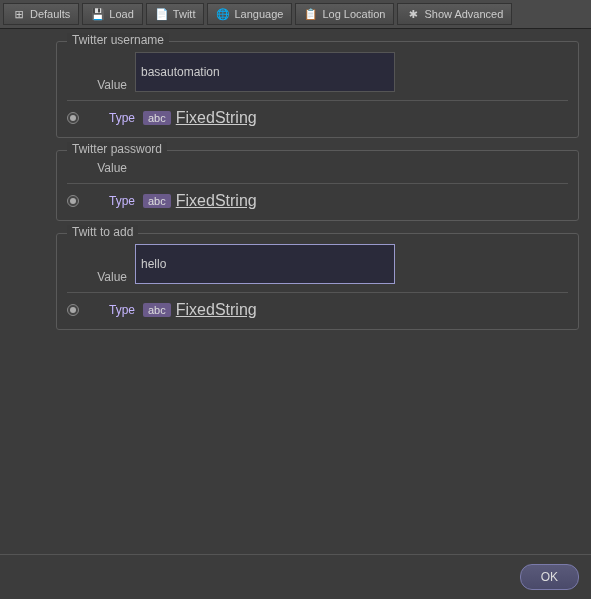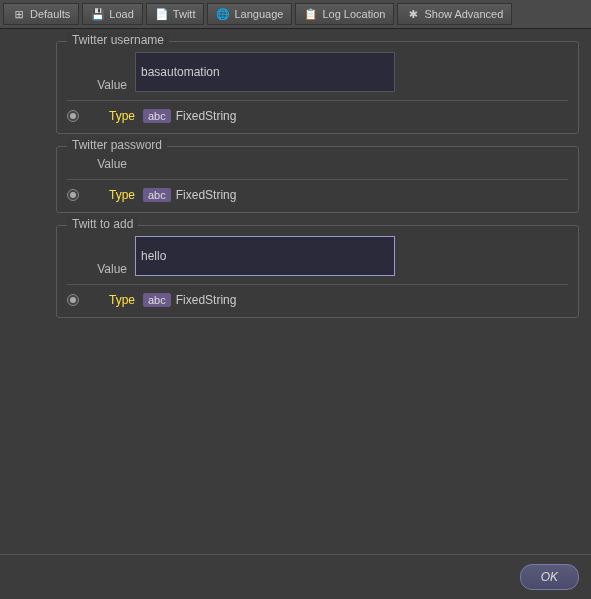--- a/index.html
+++ b/index.html
@@ -130,36 +130,37 @@
       border-radius: 50%;
       position: absolute;
       top: 2px;
       left: 2px;
     }
 
     .type-label {
       width: 50px;
       text-align: right;
       margin-right: 8px;
-      color: #fde047;
+      color: #c4b5fd;
     }
 
     .type-badge {
       background: #6a5a8a;
       color: #ddd;
       font-size: 11px;
       padding: 1px 5px;
       border-radius: 2px;
       margin-right: 5px;
       font-family: Liberation Sans, sans-serif;
     }
 
     .type-value {
       color: #ccc;
-      font-size: 12px;
+      font-size: 16px;
+      text-decoration: underline;
     }
 
     
     .footer {
       position: absolute;
       bottom: 0;
       left: 0;
       right: 0;
       height: 45px;
       background: #3c3c3c;
@@ -169,21 +170,20 @@
       padding: 0 12px;
       gap: 8px;
       border-top: 1px solid #555;
     }
 
     .footer-btn {
       padding: 5px 20px;
       font-size: 12px;
       cursor: pointer;
       border-radius: 12px;
-      font-style: italic;
     }
 
     .ok-btn {
       background: linear-gradient(to bottom, #5a5a7a, #4a4a6a);
       border: 1px solid #7a7aaa;
       color: #ddd;
     }
 
     .cancel-btn {
       background: linear-gradient(to bottom, #5a5a5a, #484848);

